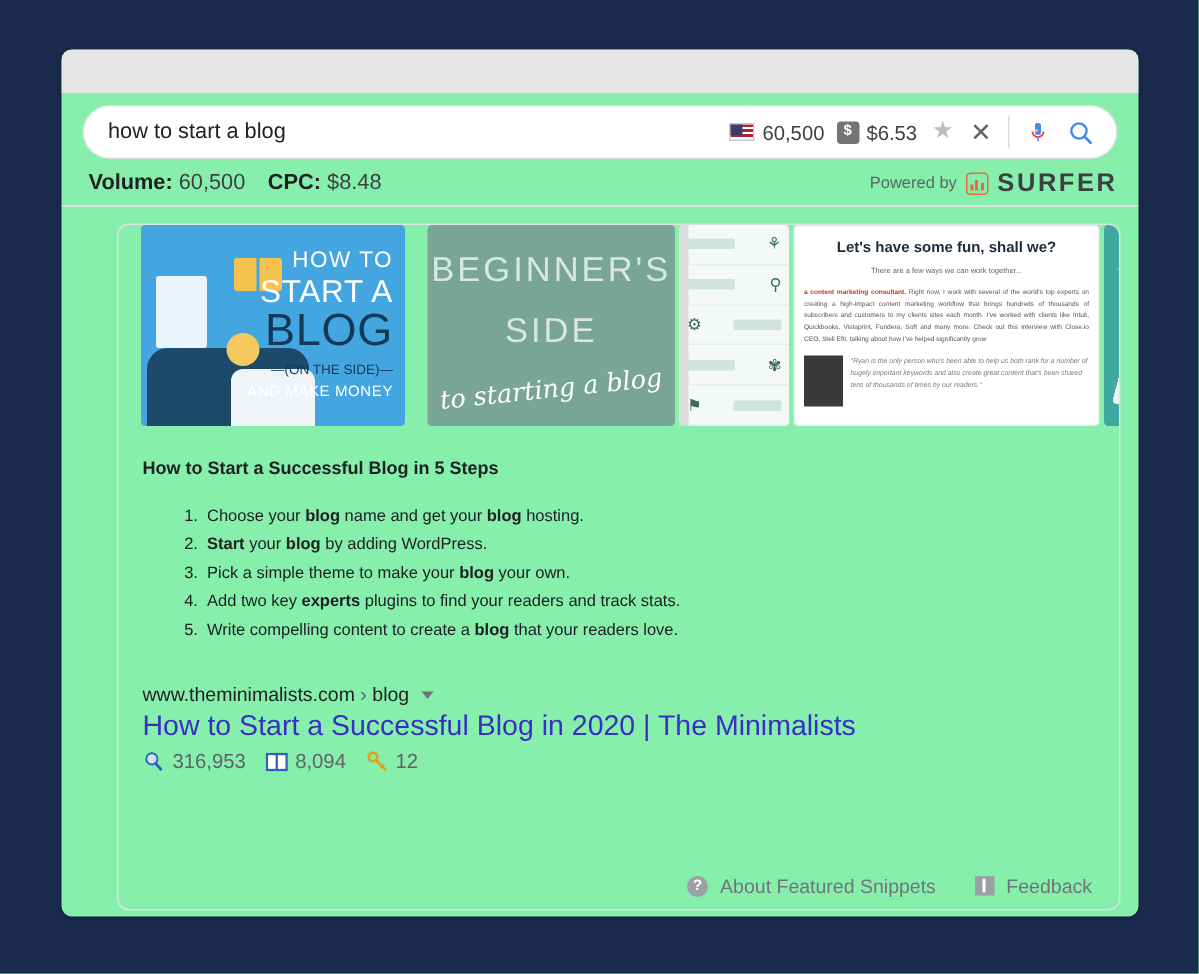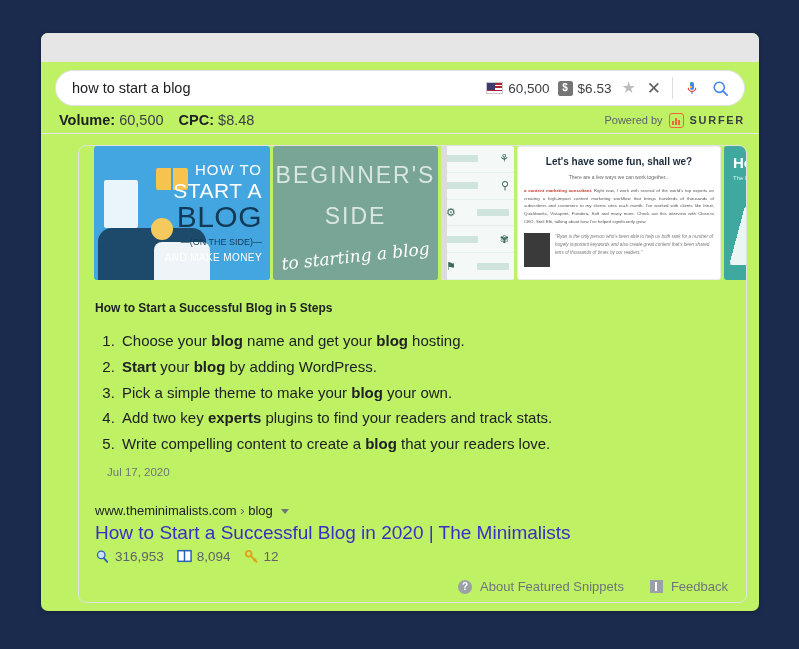--- a/index.html
+++ b/index.html
@@ -8,21 +8,21 @@
   body {
     width: 799px; height: 649px;
     background: #1b2b4d;
     font-family: "Liberation Sans", sans-serif;
     overflow: hidden;
   }
   .window-card {
     position: absolute;
     left: 41px; top: 33px;
     width: 718px; height: 578px;
-    background: #bef264;
+    background: #86efac;
     border-radius: 7px;
     overflow: hidden;
     box-shadow: 0 1px 4px rgba(0,0,0,0.25);
   }
   .browser-chrome {
     height: 29px;
     background: #e6e6e6;
     width: 100%;
   }
   
@@ -126,21 +126,21 @@
     border-radius: 3px;
     display: flex;
     align-items: flex-end;
     justify-content: center;
     gap: 1.3px;
     padding-bottom: 2px;
     box-sizing: border-box;
   }
   .surfer-icon i { display:block; width: 2px; background: #f0663f; }
   .surfer-word {
-    font-size: 11px;
+    font-size: 17px;
     font-weight: bold;
     letter-spacing: 1.7px;
     color: #3c4043;
   }
   
   .snippet-card {
     margin: 11px 12px 0 37px;
     border: 1px solid #dfe1e5;
     border-radius: 8px;
     padding: 13px 0 0 0;
@@ -165,22 +165,22 @@
     position: relative;
   }
   .snippet-body { padding: 0 16px 0 16px; }
   .snippet-title {
     font-size: 12px;
     font-weight: bold;
     color: #202124;
     margin: 21px 0 13px 0;
   }
   ol.steps {
-    margin: 0; padding: 0 0 0 24px;
-    font-size: 15px;
+    margin: 16px; padding: 0 0 0 24px;
+    font-size: 11px;
     color: #202124;
     line-height: 1.72;
   }
   ol.steps li { padding-left: 3px; }
   .snippet-date {
     font-size: 11.5px;
     color: #70757a;
     margin: 9px 0 0 12px;
   }
   .result-url {
@@ -286,21 +286,21 @@
   }
   .t1 .book {
     position:absolute; left: 62px; top: 22px;
     width: 32px; height: 22px; background: #f6c34f;
     border-radius: 2px;
   }
   .t1 .book::after{
     content:""; position:absolute; left: 15px; top:0;
     width: 2px; height: 22px; background:#44a6e0;
   }
-  .t2 { width: 165px; background: #78a596; }
+  .t2 { width: 165px; background: #78a596; margin-left: 12px; }
   .t2 .t2-txt {
     position:absolute; inset: 0;
     color: rgba(255,255,255,.72);
     text-align:center;
   }
   .t2 .g1 { font-size: 23px; letter-spacing: 2px; margin-top: 16px;}
   .t2 .g2 { font-size: 23px; letter-spacing: 2px; margin-top: 14px;}
   .t2 .g3 {
     font-size: 17px; margin-top: 16px;
     font-family: "DejaVu Serif", serif;
@@ -486,21 +486,20 @@
       <div class="snippet-title">How to Start a Successful Blog in 5 Steps</div>
 
       <ol class="steps">
         <li><span>Choose your </span><b>blog</b><span> name and get your </span><b>blog</b><span> hosting.</span></li>
         <li><span></span><b>Start</b><span> your </span><b>blog</b><span> by adding WordPress.</span></li>
         <li><span>Pick a simple theme to make your </span><b>blog</b><span> your own.</span></li>
         <li><span>Add two key </span><b>experts</b><span> plugins to find your readers and track stats.</span></li>
         <li><span>Write compelling content to create a </span><b>blog</b><span> that your readers love.</span></li>
       </ol>
 
-      <div class="snippet-date">Jul 17, 2020</div>
 
       <div class="result-url">
         <span>www.theminimalists.com</span>
         <span class="sepchev">›</span>
         <span>blog</span>
         <span class="url-caret"></span>
       </div>
 
       <div class="result-title">How to Start a Successful Blog in 2020 | The Minimalists</div>
 

